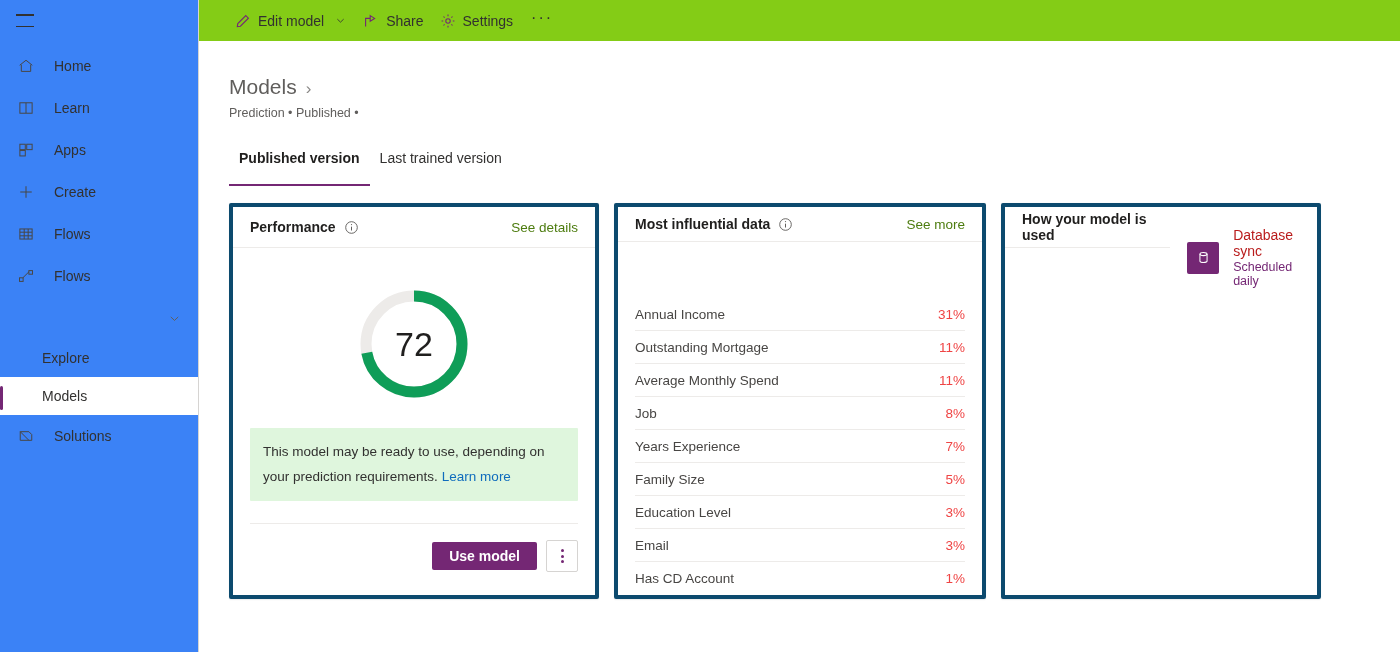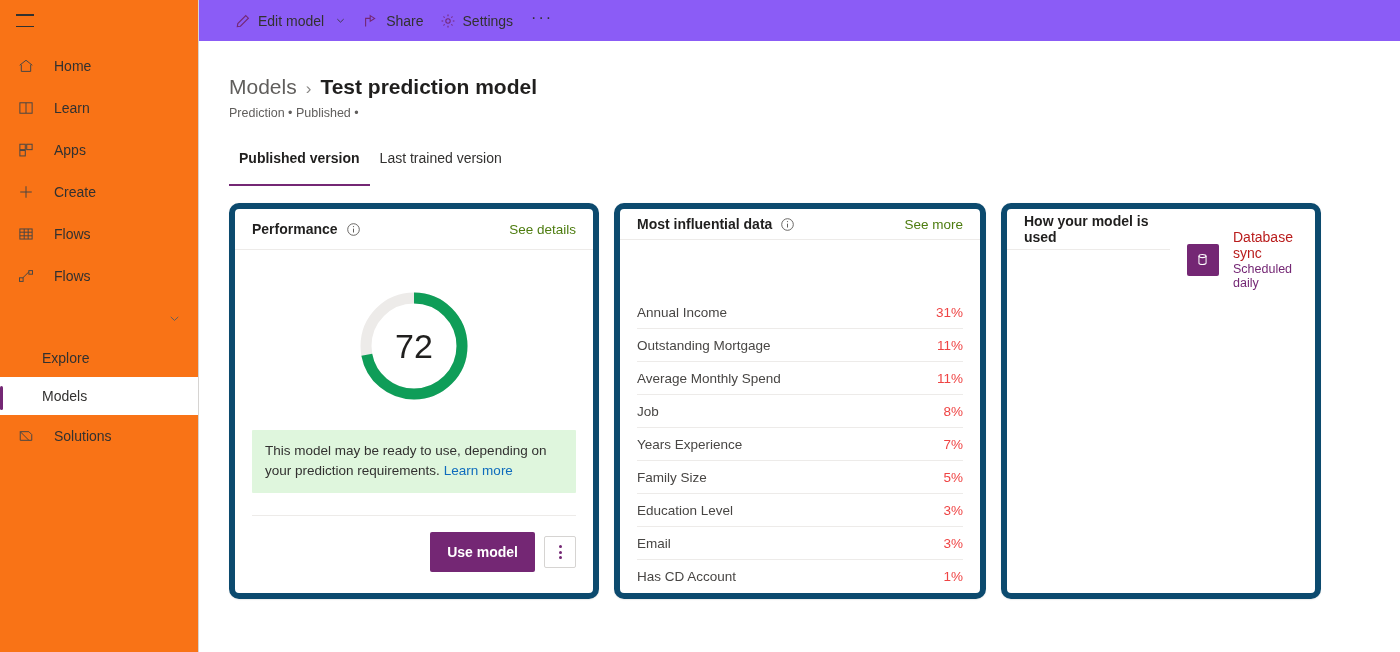--- a/index.html
+++ b/index.html
@@ -10,21 +10,21 @@
     background: #ffffff;
     font-family: "Liberation Sans", sans-serif;
     color: #323130;
   }
   .app { position: relative; width: 1400px; height: 652px; display: flex; }
 
   
   .sidebar {
     width: 199px;
     height: 652px;
-    background: #f97316;
+    background: #3b82f6;
     border-right: 1px solid #d6d4d2;
     flex: 0 0 199px;
     position: relative;
   }
   .hamburger-row {
     height: 41px;
     display: flex;
     align-items: center;
     padding-left: 16px;
   }
@@ -81,21 +81,21 @@
   
   .main {
     flex: 1 1 auto;
     height: 652px;
     background: #ffffff;
     position: relative;
     overflow: hidden;
   }
   .toolbar {
     height: 41px;
-    background: #8b5cf6;
+    background: #84cc16;
     display: flex;
     align-items: center;
     padding-left: 28px;
     gap: 0;
   }
   .tb-btn {
     display: flex;
     align-items: center;
     height: 32px;
     padding: 0 8px;
@@ -159,22 +159,22 @@
     background: #742774;
   }
 
   .cards {
     margin-top: 17px;
     display: flex;
     gap: 15px;
   }
   .card {
     background: #ffffff;
-    border: 6px solid #0c4a6e;
-    border-radius: 10px;
+    border: 4px solid #0c4a6e;
+    border-radius: 2px;
     box-shadow: 0 0.5px 1.5px rgba(0,0,0,0.08);
   }
   .card-head {
     height: 41px;
     display: flex;
     align-items: center;
     padding: 0 17px;
     border-bottom: 1px solid #edebe9;
   }
   .card-title {
@@ -210,42 +210,42 @@
     display: flex; align-items: center; justify-content: center;
     font-size: 34px;
     color: #201f1e;
     font-weight: 400;
   }
   .notice {
     margin: 28px 17px 0 17px;
     background: #dff6dd;
     padding: 11px 13px 12px 13px;
     font-size: 13.5px;
-    line-height: 20px;
+    line-height: 25px;
     color: #323130;
     border-radius: 1px;
   }
   .notice a { color: #0f6cbd; text-decoration: none; cursor: pointer; margin-left: 4px; }
   .perf-footer {
     border-top: 1px solid #edebe9;
     margin: 22px 17px 0 17px;
     padding: 16px 0 16px 0;
     display: flex;
     justify-content: flex-end;
     align-items: center;
     gap: 9px;
   }
   .btn-primary {
     background: #742774;
     color: #ffffff;
     border: none;
     font-size: 14px;
     font-weight: 600;
     font-family: inherit;
-    height: 40px;
+    height: 28px;
     padding: 0 17px;
     border-radius: 2px;
     cursor: pointer;
   }
   .btn-kebab {
     width: 32px; height: 32px;
     border: 1px solid #d6d4d2;
     background: #ffffff;
     border-radius: 2px;
     cursor: pointer;
@@ -430,21 +430,20 @@
       </div>
 
       <div class="tb-more">···</div>
     </div>
 
     <div class="content">
 
       <div class="breadcrumb">
         <span class="bc-link">Models</span>
         <span class="bc-sep">›</span>
-        <span class="bc-current">Test prediction model</span>
       </div>
 
       <div class="subtitle">Prediction • Published •</div>
 
       <div class="tabs">
         <div class="tab active">Published version</div>
         <div class="tab">Last trained version</div>
       </div>
 
       <div class="cards">

